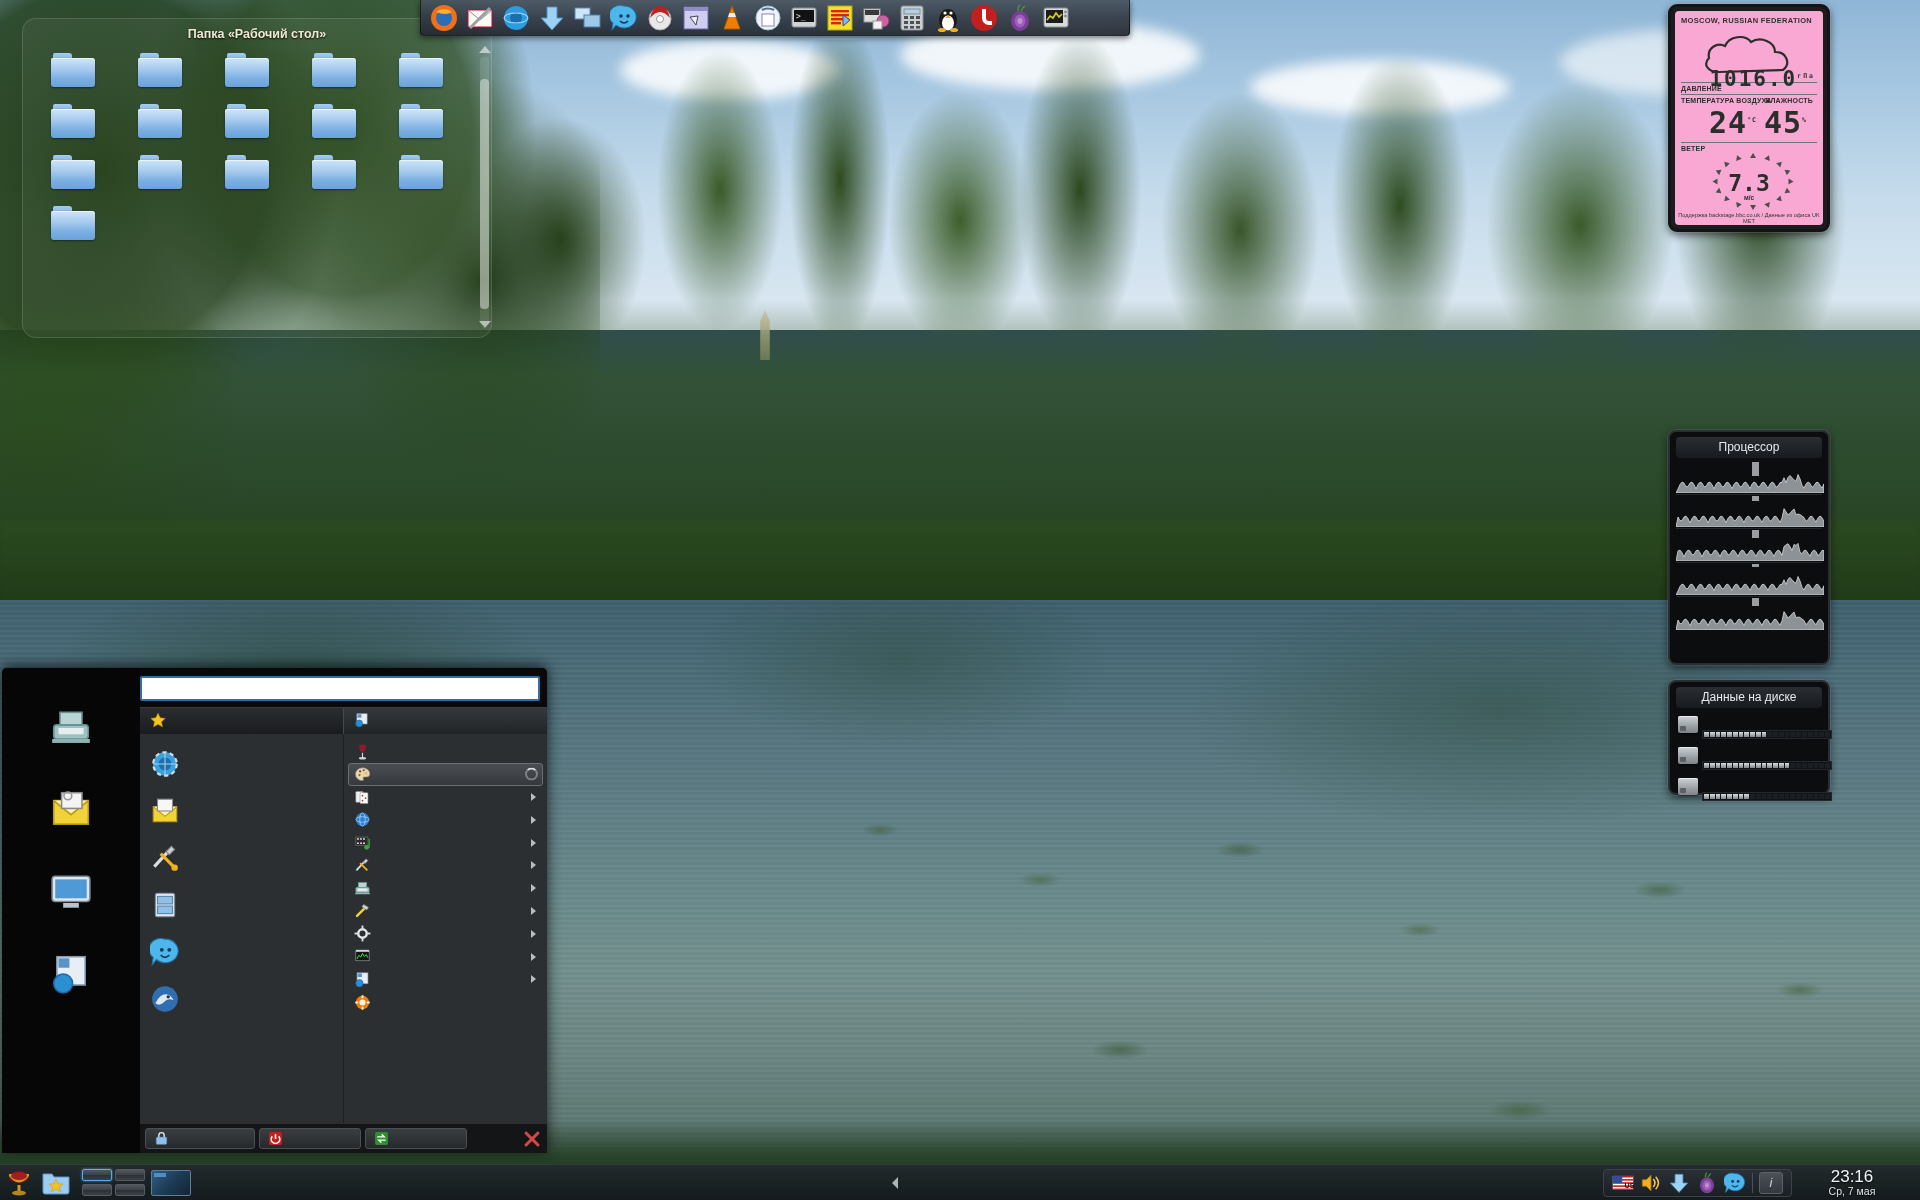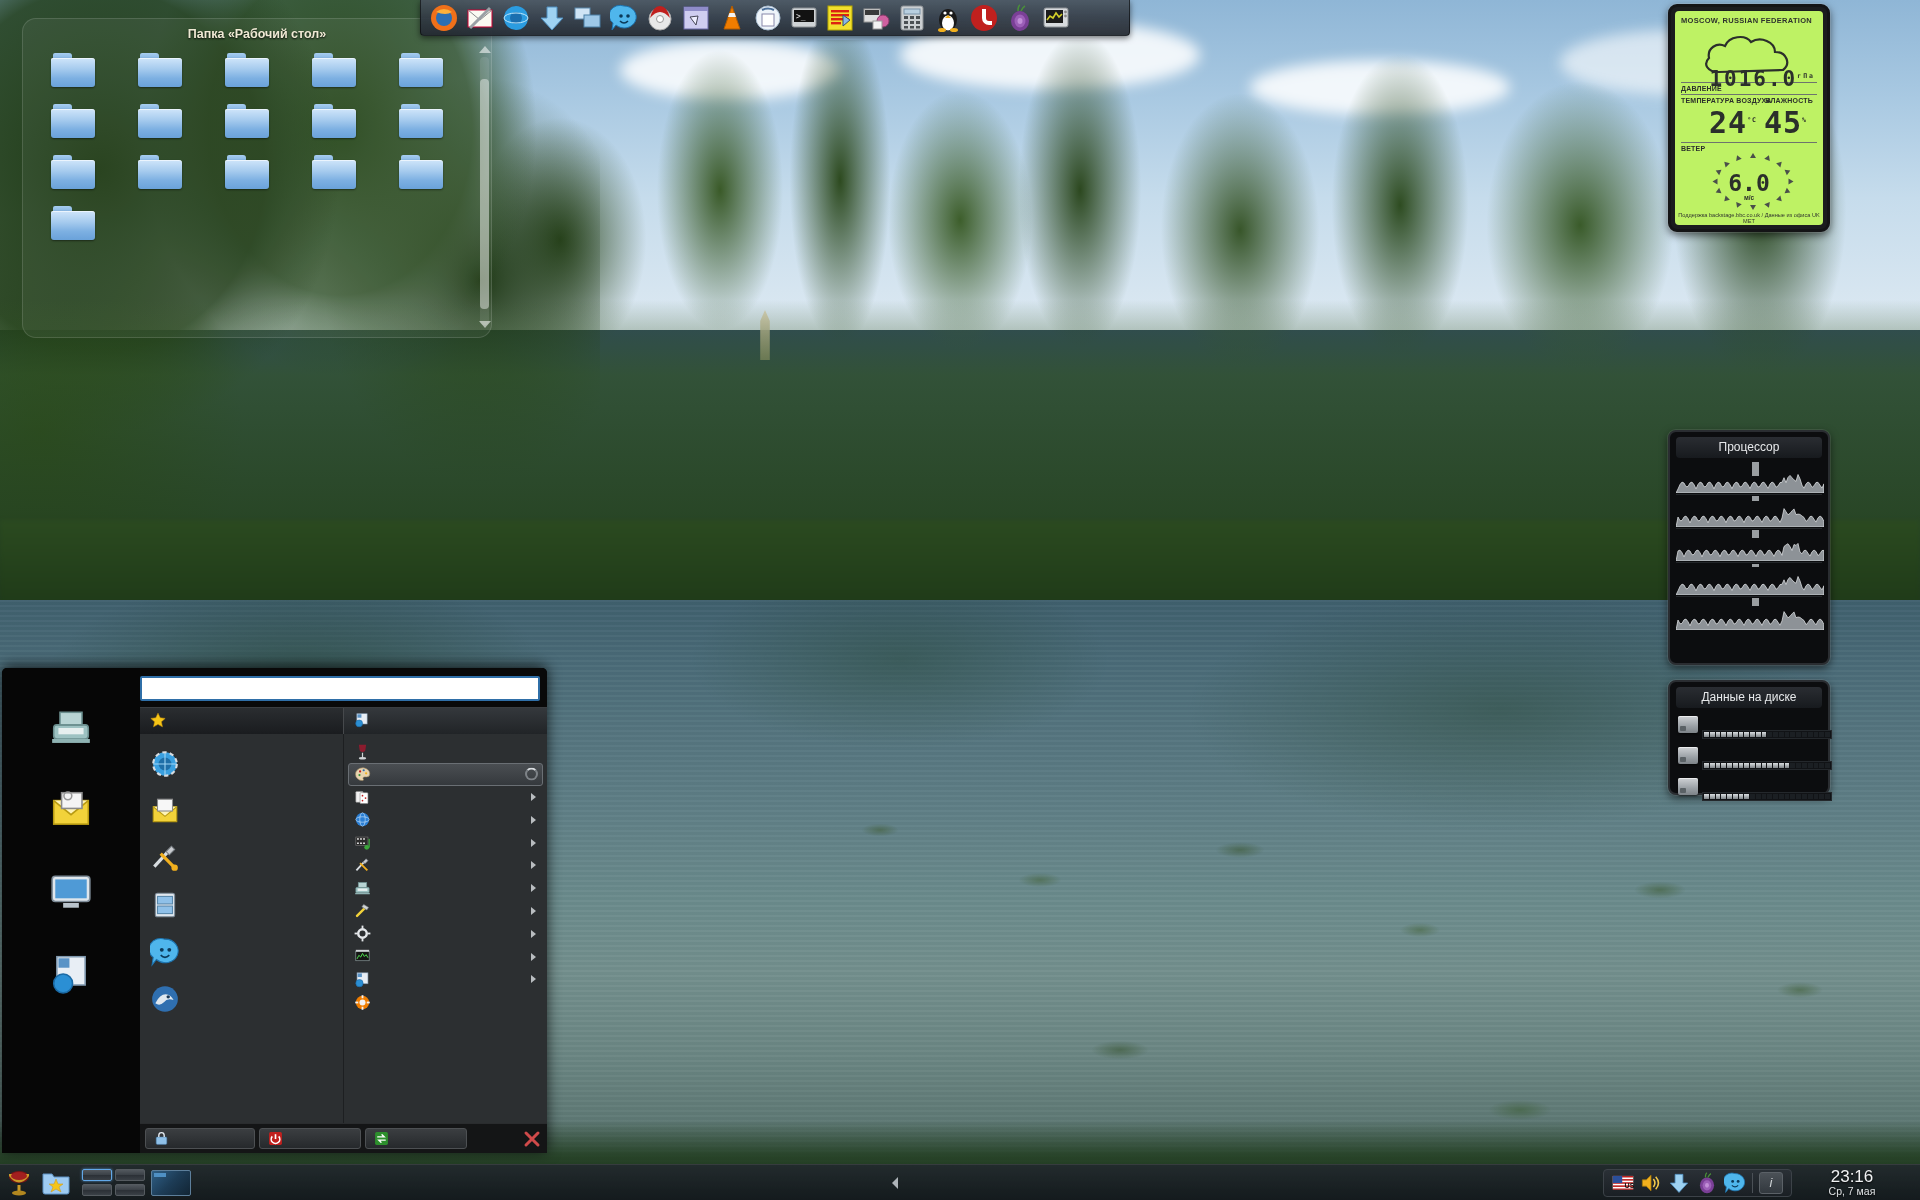--- a/index.html
+++ b/index.html
@@ -161,21 +161,21 @@
   
   .plasmoid { position:absolute; }
 
   
   .weather {
     left:1668px; top:4px; width:162px; height:228px;
     background:#1b1c1e; border:3px solid #141416; border-radius:9px; padding:4px;
     box-shadow:0 0 0 1px rgba(255,255,255,.12), 0 3px 8px rgba(0,0,0,.6);
   }
   .weather-lcd {
-    width:100%; height:100%; background:#bef264; border-radius:4px;
+    width:100%; height:100%; background:#f9a8d4; border-radius:4px;
     color:#2b2f2b; padding:5px 6px 2px; position:relative; overflow:hidden;
   }
   .w-city { font-size:7.5px; letter-spacing:.3px; font-weight:bold; color:#2e322e; }
   .w-cloud { position:relative; height:55px; }
   .w-cloud svg { position:absolute; left:50%; top:3px; transform:translateX(-50%); }
   .w-row { position:relative; border-top:1px solid #6e746e; padding-top:2px; margin-top:2px; }
   .w-lab { font-size:7px; font-weight:bold; letter-spacing:.2px; }
   .w-big { font-family:"DejaVu Sans Mono", monospace; font-weight:bold; }
   .w-press { position:absolute; right:2px; top:-16px; font-size:21px; letter-spacing:2px;margin-left:20px; }
   .w-unit-sm { font-size:6.5px; vertical-align:super; }
@@ -694,21 +694,21 @@
       </div>
       <div class="w-row" style="height:46px">
         <div class="w-lab">ТЕМПЕРАТУРА ВОЗДУХА</div>
         <div class="w-lab" style="position:absolute;right:4px;top:2px">ВЛАЖНОСТЬ</div>
         <div class="w-big w-temp"><span>24</span><span class="w-unit-sm">°C</span></div>
         <div class="w-big w-hum"><span>45</span><span class="w-unit-sm">%</span></div>
       </div>
       <div class="w-row">
         <div class="w-lab">ВЕТЕР</div>
         <div class="w-wind-wrap" id="wind-dial">
-          <div class="w-big w-wind-val">6.0</div>
+          <div class="w-big w-wind-val">7.3</div>
           <div class="w-wind-unit">м/с</div>
         <div class="tick" style="left: 69px; top: 1px; transform: rotate(0deg);"></div>
             <div class="tick" style="left: 83.542px; top: 2.97913px; transform: rotate(22.5deg);"></div>
             <div class="tick" style="left: 95.8701px; top: 8.61522px; transform: rotate(45deg);"></div>
             <div class="tick" style="left: 104.107px; top: 17.0502px; transform: rotate(67.5deg);"></div>
             <div class="tick" style="left: 107px; top: 27px; transform: rotate(90deg);"></div>
             <div class="tick" style="left: 104.107px; top: 36.9498px; transform: rotate(112.5deg);"></div>
             <div class="tick" style="left: 95.8701px; top: 45.3848px; transform: rotate(135deg);"></div>
             <div class="tick" style="left: 83.542px; top: 51.0209px; transform: rotate(157.5deg);"></div>
             <div class="tick" style="left: 69px; top: 53px; transform: rotate(180deg);"></div>

